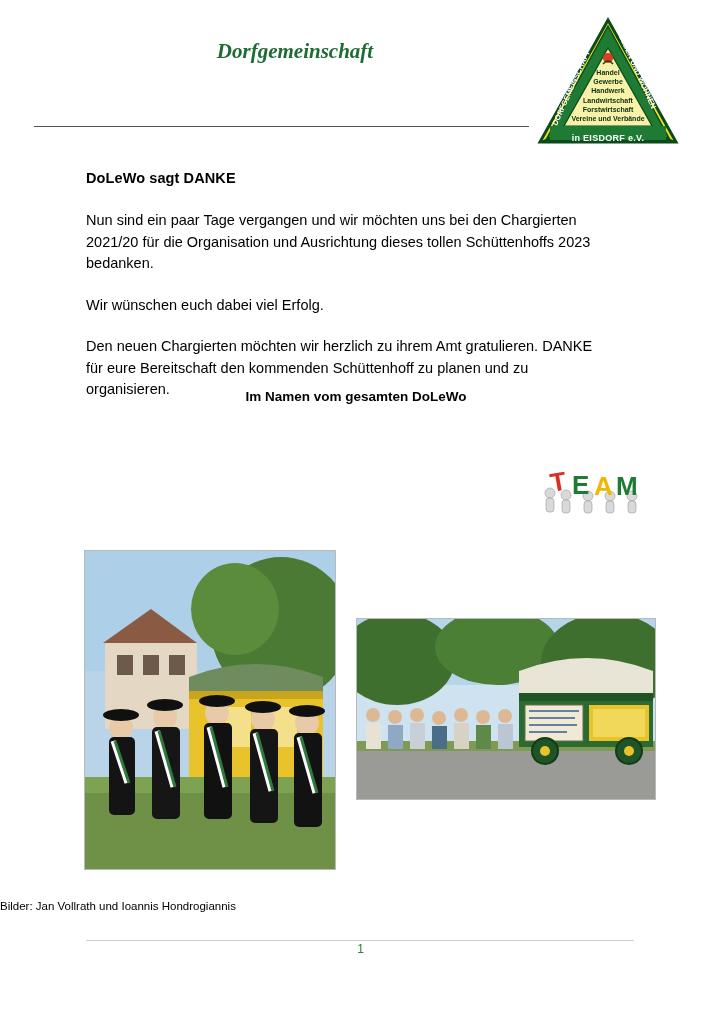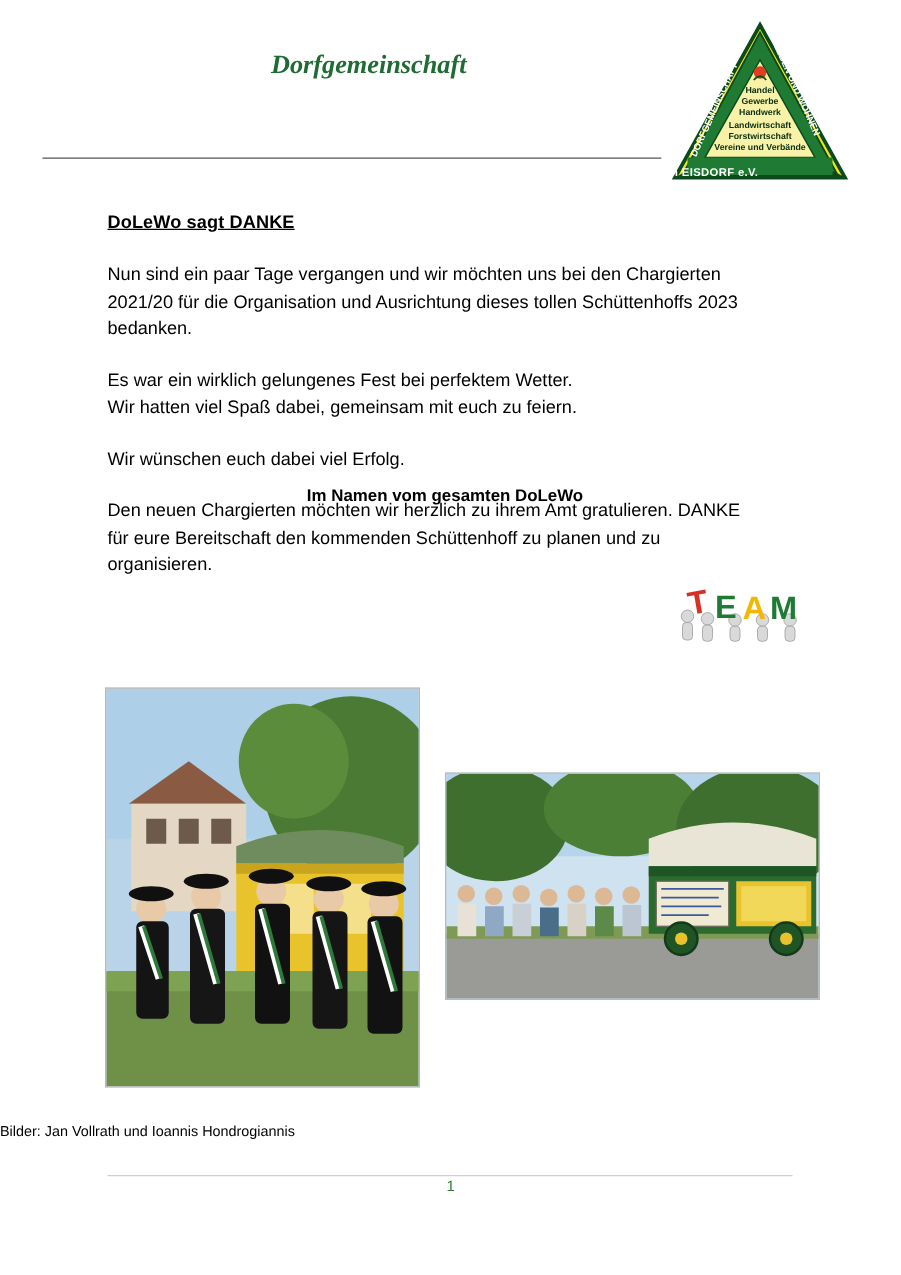--- a/index.html
+++ b/index.html
@@ -77,39 +77,39 @@
     font-size: 7px;
     line-height: 9.2px;
     color: #0b2f12;
     pointer-events: none;
   }
   .logo-bottom-text {
     position: absolute;
     top: 119px;
     left: 0;
     width: 148px;
+    text-align: center;
     font-family: "Liberation Sans", sans-serif;
     font-weight: bold;
     font-size: 9px;
     color: #ffffff;
     letter-spacing: 0.3px;
     pointer-events: none;
   }
 
   
   .content {
     position: absolute;
     top: 170px;
     left: 86px;
     width: 540px;
   }
   .doc-heading {
     font-size: 14.5px;
     font-weight: bold;
-    text-decoration: underline;
     margin: 0 0 24px 0;
     letter-spacing: 0.1px;
   }
   .para {
     font-size: 14.5px;
     line-height: 21.5px;
     margin: 0 0 20px 0;
     max-width: 520px;
   }
   .para:last-child { margin-bottom: 0; }
@@ -228,22 +228,20 @@
       <div>Landwirtschaft</div>
       <div>Forstwirtschaft</div>
       <div>Vereine und Verbände</div>
     </div>
     <div class="logo-bottom-text">in  EISDORF e.V.</div>
   </div>
 
   <div class="content">
     <div class="doc-heading">DoLeWo sagt DANKE</div>
     <p class="para">Nun sind ein paar Tage vergangen und wir möchten uns bei den Chargierten 2021/20 für die Organisation und Ausrichtung dieses tollen Schüttenhoffs 2023 bedanken.</p>
-    <p class="para" style="white-space: pre-line;">Es war ein wirklich gelungenes Fest bei perfektem Wetter.
-Wir hatten viel Spaß dabei, gemeinsam mit euch zu feiern.</p>
     <p class="para">Wir wünschen euch dabei viel Erfolg.</p>
     <p class="para">Den neuen Chargierten möchten wir herzlich zu ihrem Amt gratulieren. DANKE für eure Bereitschaft den kommenden Schüttenhoff zu planen und zu organisieren.</p>
   </div>
 
   <div class="signature">Im Namen vom gesamten DoLeWo</div>
 
   <div class="team-graphic">
     <svg width="130" height="58" viewBox="0 0 130 58" xmlns="http://www.w3.org/2000/svg">
 
       <g fill="#d9d9d9" stroke="#9a9a9a" stroke-width="0.6">

